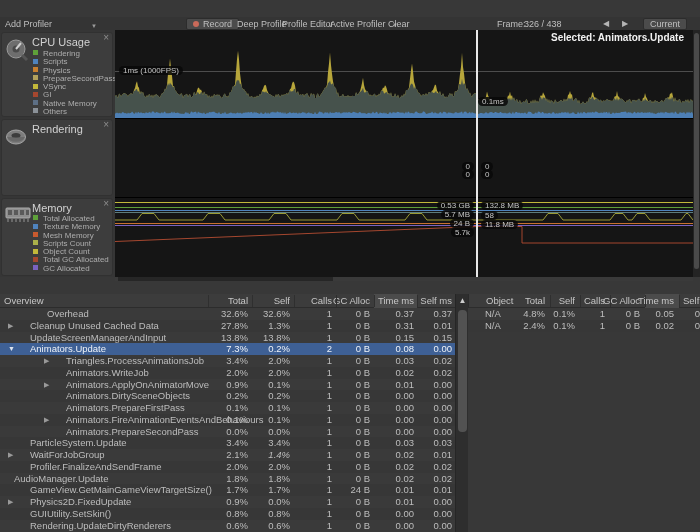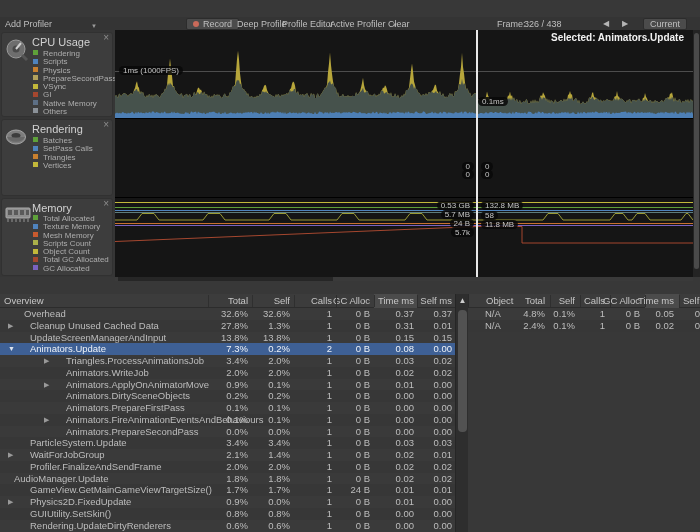--- a/index.html
+++ b/index.html
@@ -132,26 +132,20 @@
     <div class="panel" style="top:89px; height:77px;">
       <span class="panel-icon">
         <svg width="24" height="24">
             <ellipse cx="11" cy="12" rx="9.5" ry="7" fill="#7d7d7d" stroke="#a5a5a5"></ellipse>
             <ellipse cx="11" cy="10.5" rx="4.5" ry="2.5" fill="#3d3d3d"></ellipse>
             <path d="M2,12 a9.5,7 0 0 0 18,0" fill="#5c5c5c" opacity=".6"></path>
           </svg>
       </span>
       <span class="panel-title">Rendering</span>
       <span class="panel-close">×</span>
-      <ul class="legend">
-          <li><span class="swatch" style="background: rgb(95, 161, 58);"></span><span>Batches</span></li>
-          <li><span class="swatch" style="background: rgb(79, 131, 189);"></span><span>SetPass Calls</span></li>
-          <li><span class="swatch" style="background: rgb(200, 128, 47);"></span><span>Triangles</span></li>
-          <li><span class="swatch" style="background: rgb(194, 184, 58);"></span><span>Vertices</span></li>
-        </ul>
     </div>
 
     <div class="panel" style="top:168px; height:78px;">
       <span class="panel-icon" style="top:7px;">
         <svg width="26" height="18">
             <rect x="1" y="2" width="24" height="10" rx="1" fill="#8d8d8d" stroke="#aaa"></rect>
             <rect x="3" y="4" width="4" height="5" fill="#5a5a5a"></rect>
             <rect x="9" y="4" width="4" height="5" fill="#5a5a5a"></rect>
             <rect x="15" y="4" width="4" height="5" fill="#5a5a5a"></rect>
             <rect x="21" y="4" width="3" height="5" fill="#5a5a5a"></rect>
@@ -255,21 +249,21 @@
       <div class="hsep" style="left:81px;"></div>
         <div class="hsep" style="left:111px;"></div>
       <div class="hsep" style="left:141px;"></div>
         <div class="hsep" style="left:176px;"></div>
       <div class="hsep" style="left:210px;"></div>
     </div>
 
     <div class="rows rows-l" id="left-rows">
         <div class="trow">
           <span class="arrow" style="left: 8px;"></span>
-          <span class="cname" style="padding-left: 24px;">Overhead</span>
+          <span class="cname" style="padding-left: 47px;">Overhead</span>
           <span class="val" style="right: 207px;">32.6%</span>
           <span class="val" style="right: 165px;">32.6%</span>
           <span class="val" style="right: 123px;">1</span>
           <span class="val" style="right: 85px;">0 B</span>
           <span class="val" style="right: 41px;">0.37</span>
           <span class="val" style="right: 3px;">0.37</span>
         </div>
         <div class="trow alt">
           <span class="arrow" style="left: 8px;">▶</span>
           <span class="cname" style="padding-left: 30px;">Cleanup Unused Cached Data</span>
@@ -377,21 +371,21 @@
           <span class="val" style="right: 165px;">3.4%</span>
           <span class="val" style="right: 123px;">1</span>
           <span class="val" style="right: 85px;">0 B</span>
           <span class="val" style="right: 41px;">0.03</span>
           <span class="val" style="right: 3px;">0.03</span>
         </div>
         <div class="trow">
           <span class="arrow" style="left: 8px;">▶</span>
           <span class="cname" style="padding-left: 30px;">WaitForJobGroup</span>
           <span class="val" style="right: 207px;">2.1%</span>
-          <span class="val" style="right: 165px;">1.4%</span>
+          <span class="val" style="right: 165px; font-style: italic;">1.4%</span>
           <span class="val" style="right: 123px;">1</span>
           <span class="val" style="right: 85px;">0 B</span>
           <span class="val" style="right: 41px;">0.02</span>
           <span class="val" style="right: 3px;">0.01</span>
         </div>
         <div class="trow alt">
           <span class="arrow" style="left: 8px;"></span>
           <span class="cname" style="padding-left: 30px;">Profiler.FinalizeAndSendFrame</span>
           <span class="val" style="right: 207px;">2.0%</span>
           <span class="val" style="right: 165px;">2.0%</span>

